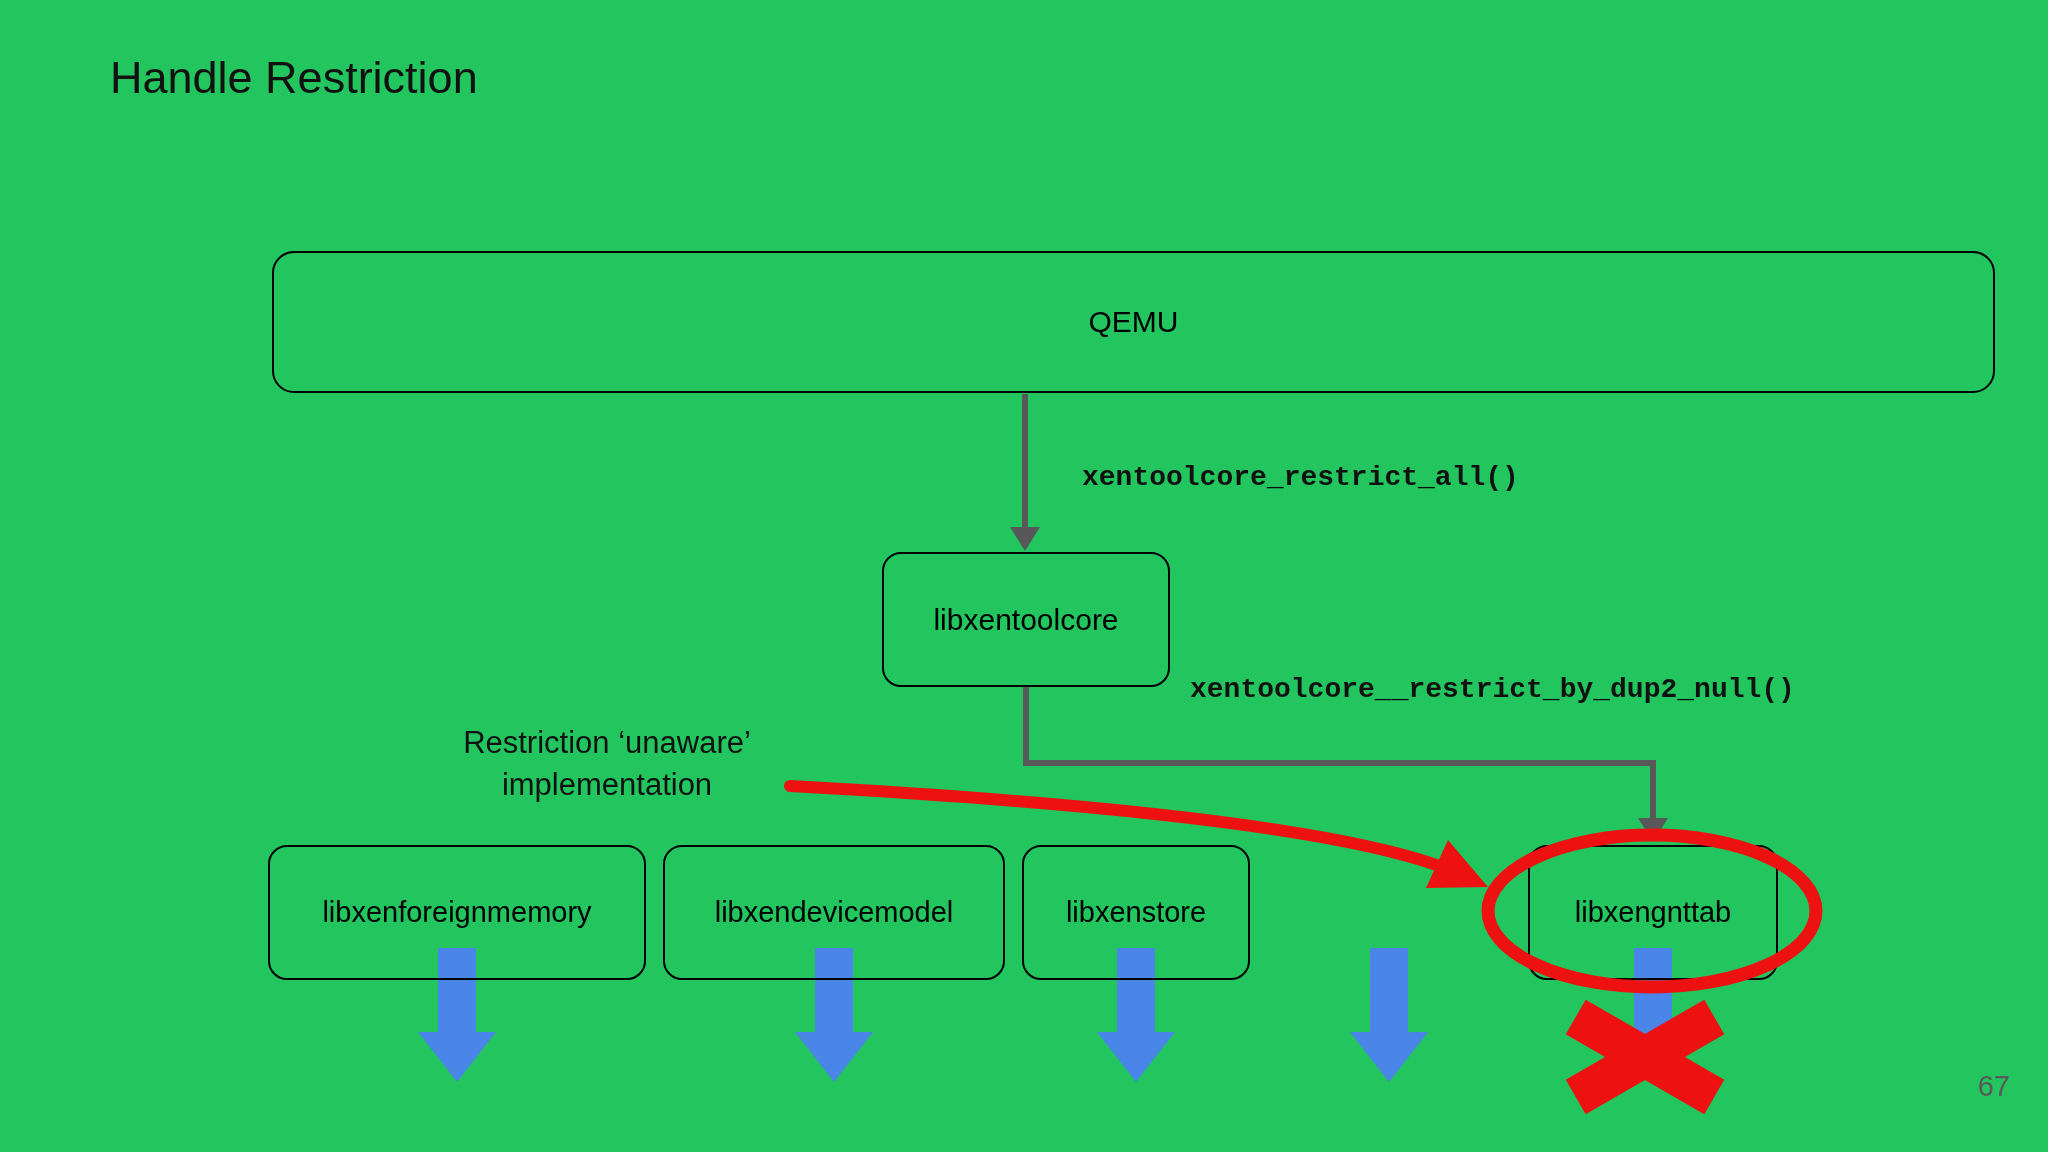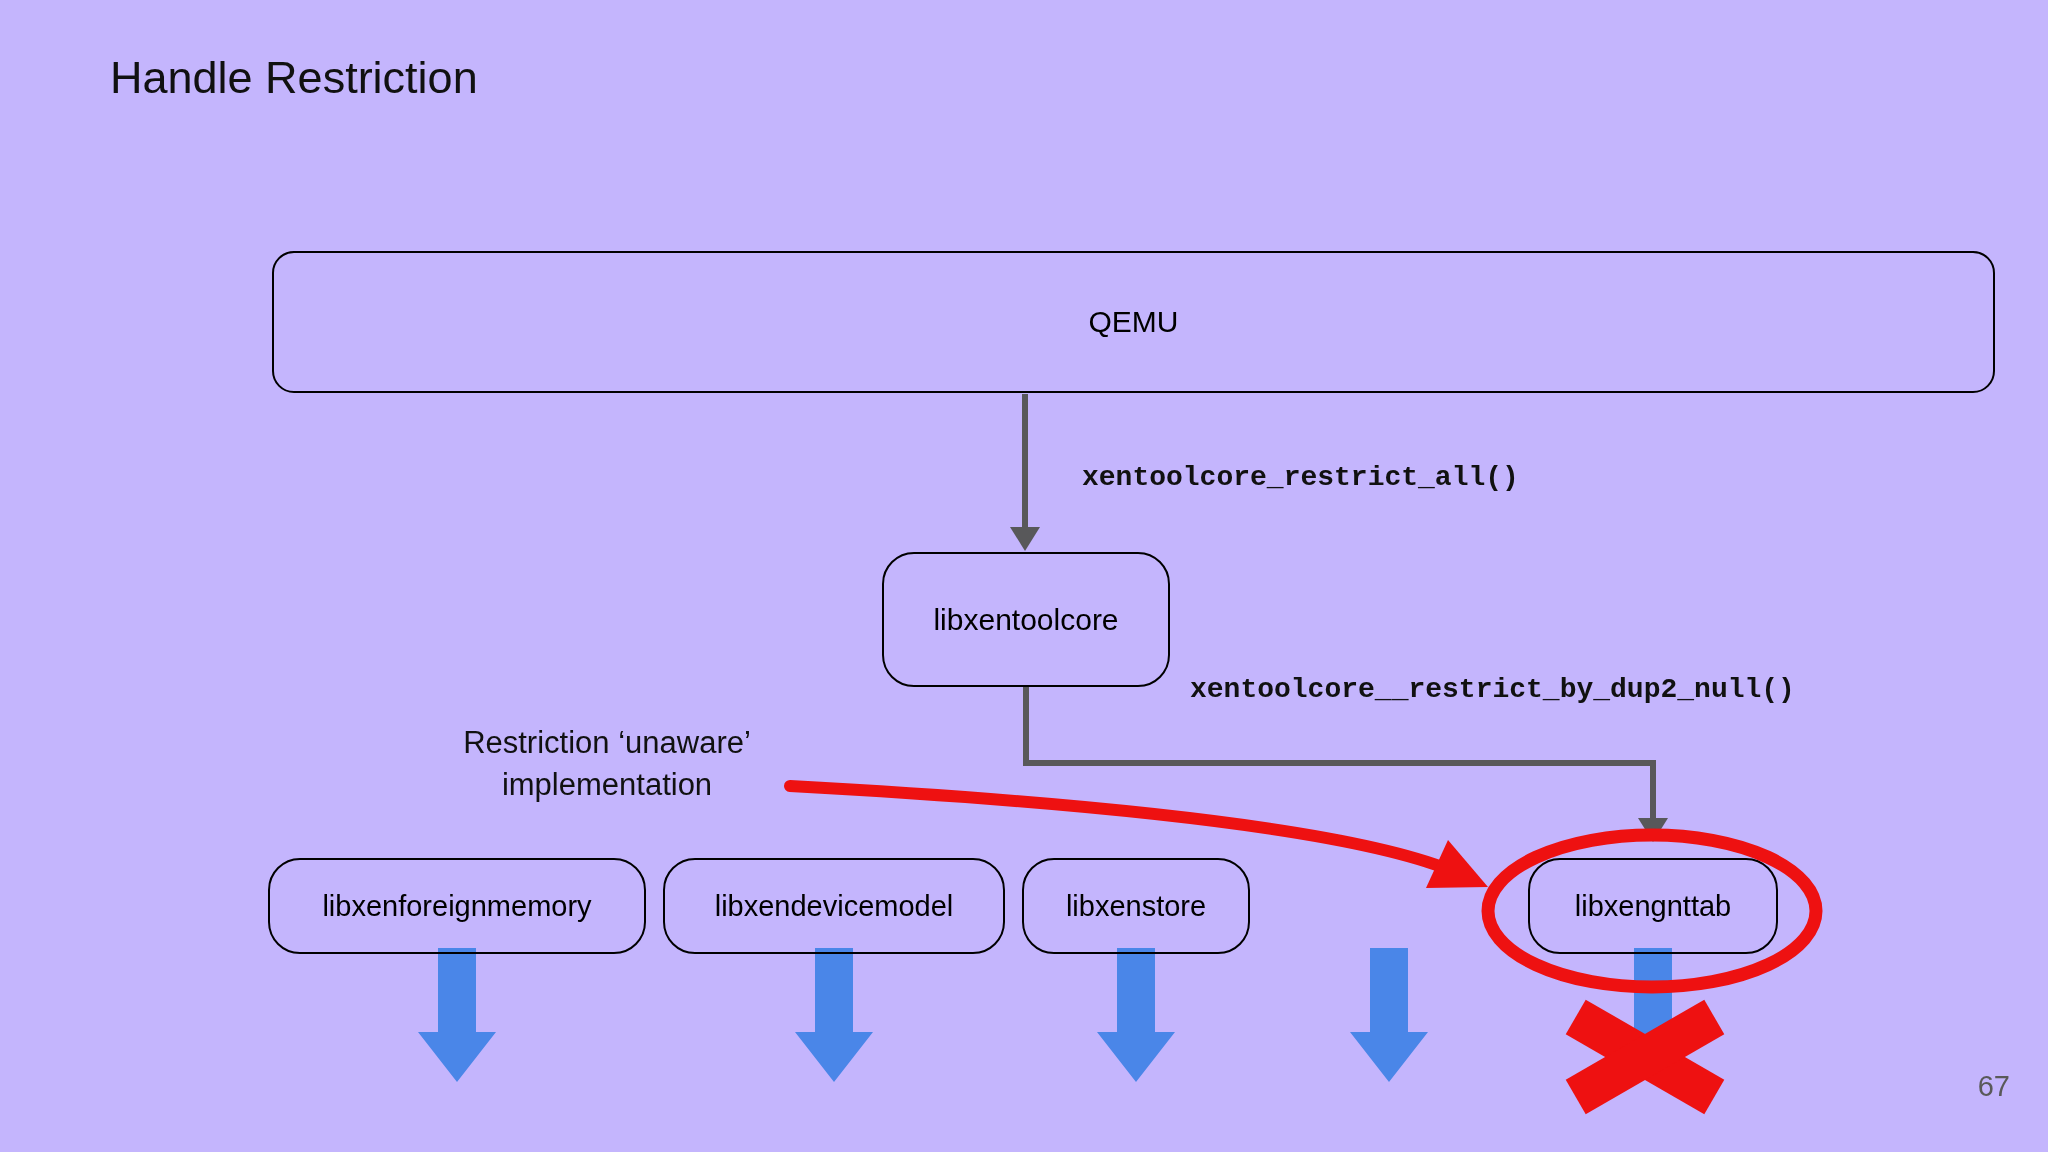--- a/index.html
+++ b/index.html
@@ -1,31 +1,31 @@
 <!DOCTYPE html>
 <html><head>
 <meta charset="utf-8">
 <style>
   html,body{margin:0;padding:0;background:#fff;}
   #slide{
-    position:relative;width:2048px;height:1152px;background:#c4b5fd;
+    position:relative;width:2048px;height:1152px;background:#22c55e;
     font-family:"Liberation Sans",sans-serif;overflow:hidden;
   }
   .layer{position:absolute;left:0;top:0;width:2048px;height:1152px;pointer-events:none;}
   #connector-layer{z-index:1;}
   #overlay-layer{z-index:3;}
   .node{
     position:absolute;z-index:2;box-sizing:border-box;
-    border:2.5px solid #000;border-radius:32px;background:transparent;
+    border:2.5px solid #000;border-radius:19px;background:transparent;
     display:flex;align-items:center;justify-content:center;
     font-size:29px;color:#000;white-space:nowrap;
   }
   #node-qemu{left:272px;top:251px;width:1723px;height:142px;border-radius:22px;font-size:30px;}
   #node-toolcore{left:882px;top:552px;width:288px;height:135px;font-size:30px;}
-  .leaf{top:845px;height:96px;margin-top:13px;}
+  .leaf{top:845px;height:135px;}
   #leaf-0{left:268px;width:378px;}
   #leaf-1{left:663px;width:342px;}
   #leaf-2{left:1022px;width:228px;}
   #leaf-3{left:1268px;width:242px;}
   #leaf-4{left:1528px;width:250px;}
   .code-label{
     position:absolute;z-index:2;
     font-family:"Liberation Mono","DejaVu Sans Mono",monospace;
     font-weight:bold;font-size:28px;color:#111;white-space:nowrap;
   }

